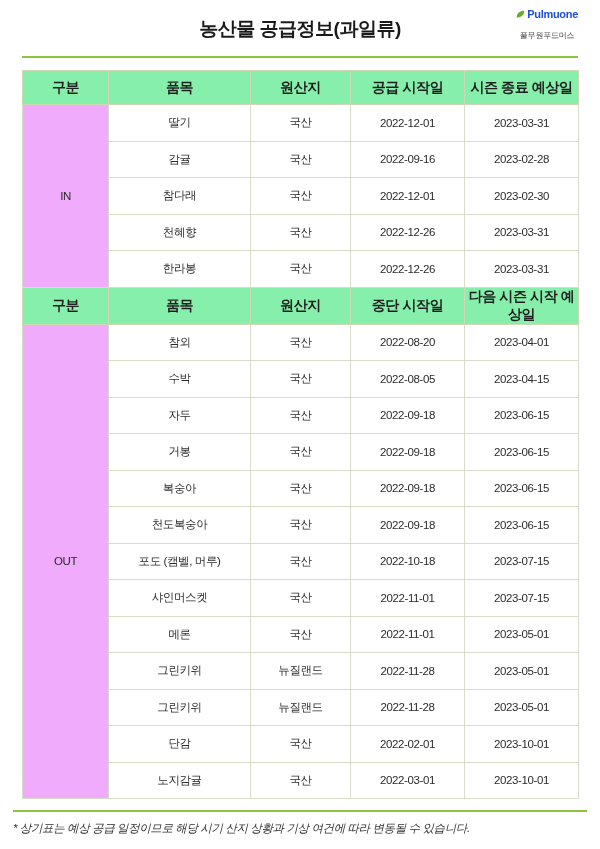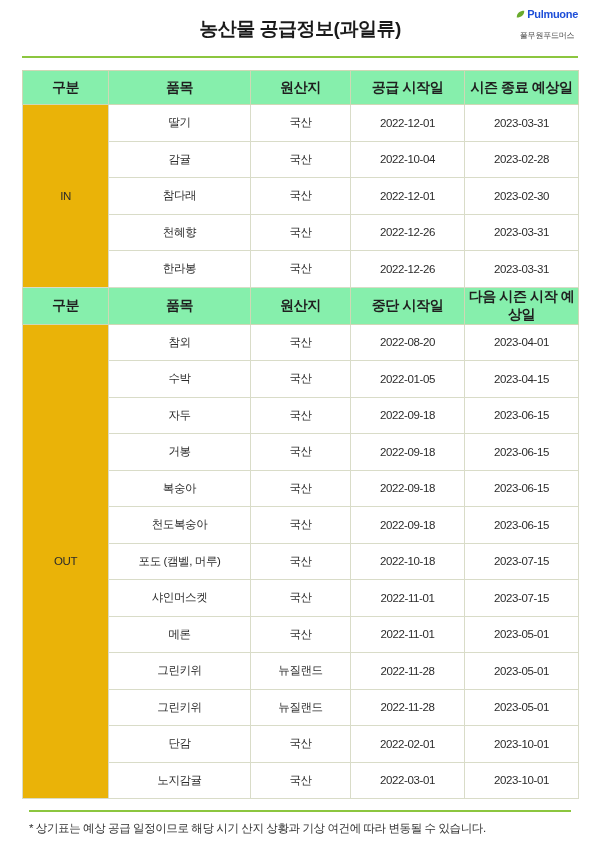--- a/index.html
+++ b/index.html
@@ -95,36 +95,37 @@
     background: #86efac;
     font-weight: bold;
     font-size: 14px;
     height: 33px;
     color: #1f1f1f;
     border-color: #cfd8b5;
   }
   td.group-cell {
     font-size: 12.5px;
     color: #2b2b2b;
-    background: #eab308;
+    background: #f0abfc;
     letter-spacing: 0.4px;
   }
   col.c-group { width: 86px; }
   col.c-item  { width: 142px; }
   col.c-origin{ width: 100px; }
   col.c-start { width: 114px; }
   col.c-end   { width: 114px; }
   
   .footnote-wrap {
     position: absolute;
     left: 0;
     right: 0;
     bottom: 0;
-    padding: 0 29px;
+    padding: 0 13px;
     box-sizing: border-box;
+    font-style: italic;
   }
   .footnote-rule {
     height: 2px;
     background: #8cc63f;
     margin-bottom: 9px;
   }
   .footnote {
     font-size: 11.5px;
     color: #2f2f2f;
     letter-spacing: -0.4px;
@@ -170,21 +171,21 @@
         <tr>
           <td class="group-cell" rowspan="5">IN</td>
           <td>딸기</td>
           <td>국산</td>
           <td>2022-12-01</td>
           <td>2023-03-31</td>
         </tr>
         <tr>
           <td>감귤</td>
           <td>국산</td>
-          <td>2022-10-04</td>
+          <td>2022-09-16</td>
           <td>2023-02-28</td>
         </tr>
         <tr>
           <td>참다래</td>
           <td>국산</td>
           <td>2022-12-01</td>
           <td>2023-02-30</td>
         </tr>
         <tr>
           <td>천혜향</td>
@@ -209,21 +210,21 @@
         <tr>
           <td class="group-cell" rowspan="13">OUT</td>
           <td>참외</td>
           <td>국산</td>
           <td>2022-08-20</td>
           <td>2023-04-01</td>
         </tr>
         <tr>
           <td>수박</td>
           <td>국산</td>
-          <td>2022-01-05</td>
+          <td>2022-08-05</td>
           <td>2023-04-15</td>
         </tr>
         <tr>
           <td>자두</td>
           <td>국산</td>
           <td>2022-09-18</td>
           <td>2023-06-15</td>
         </tr>
         <tr>
           <td>거봉</td>

